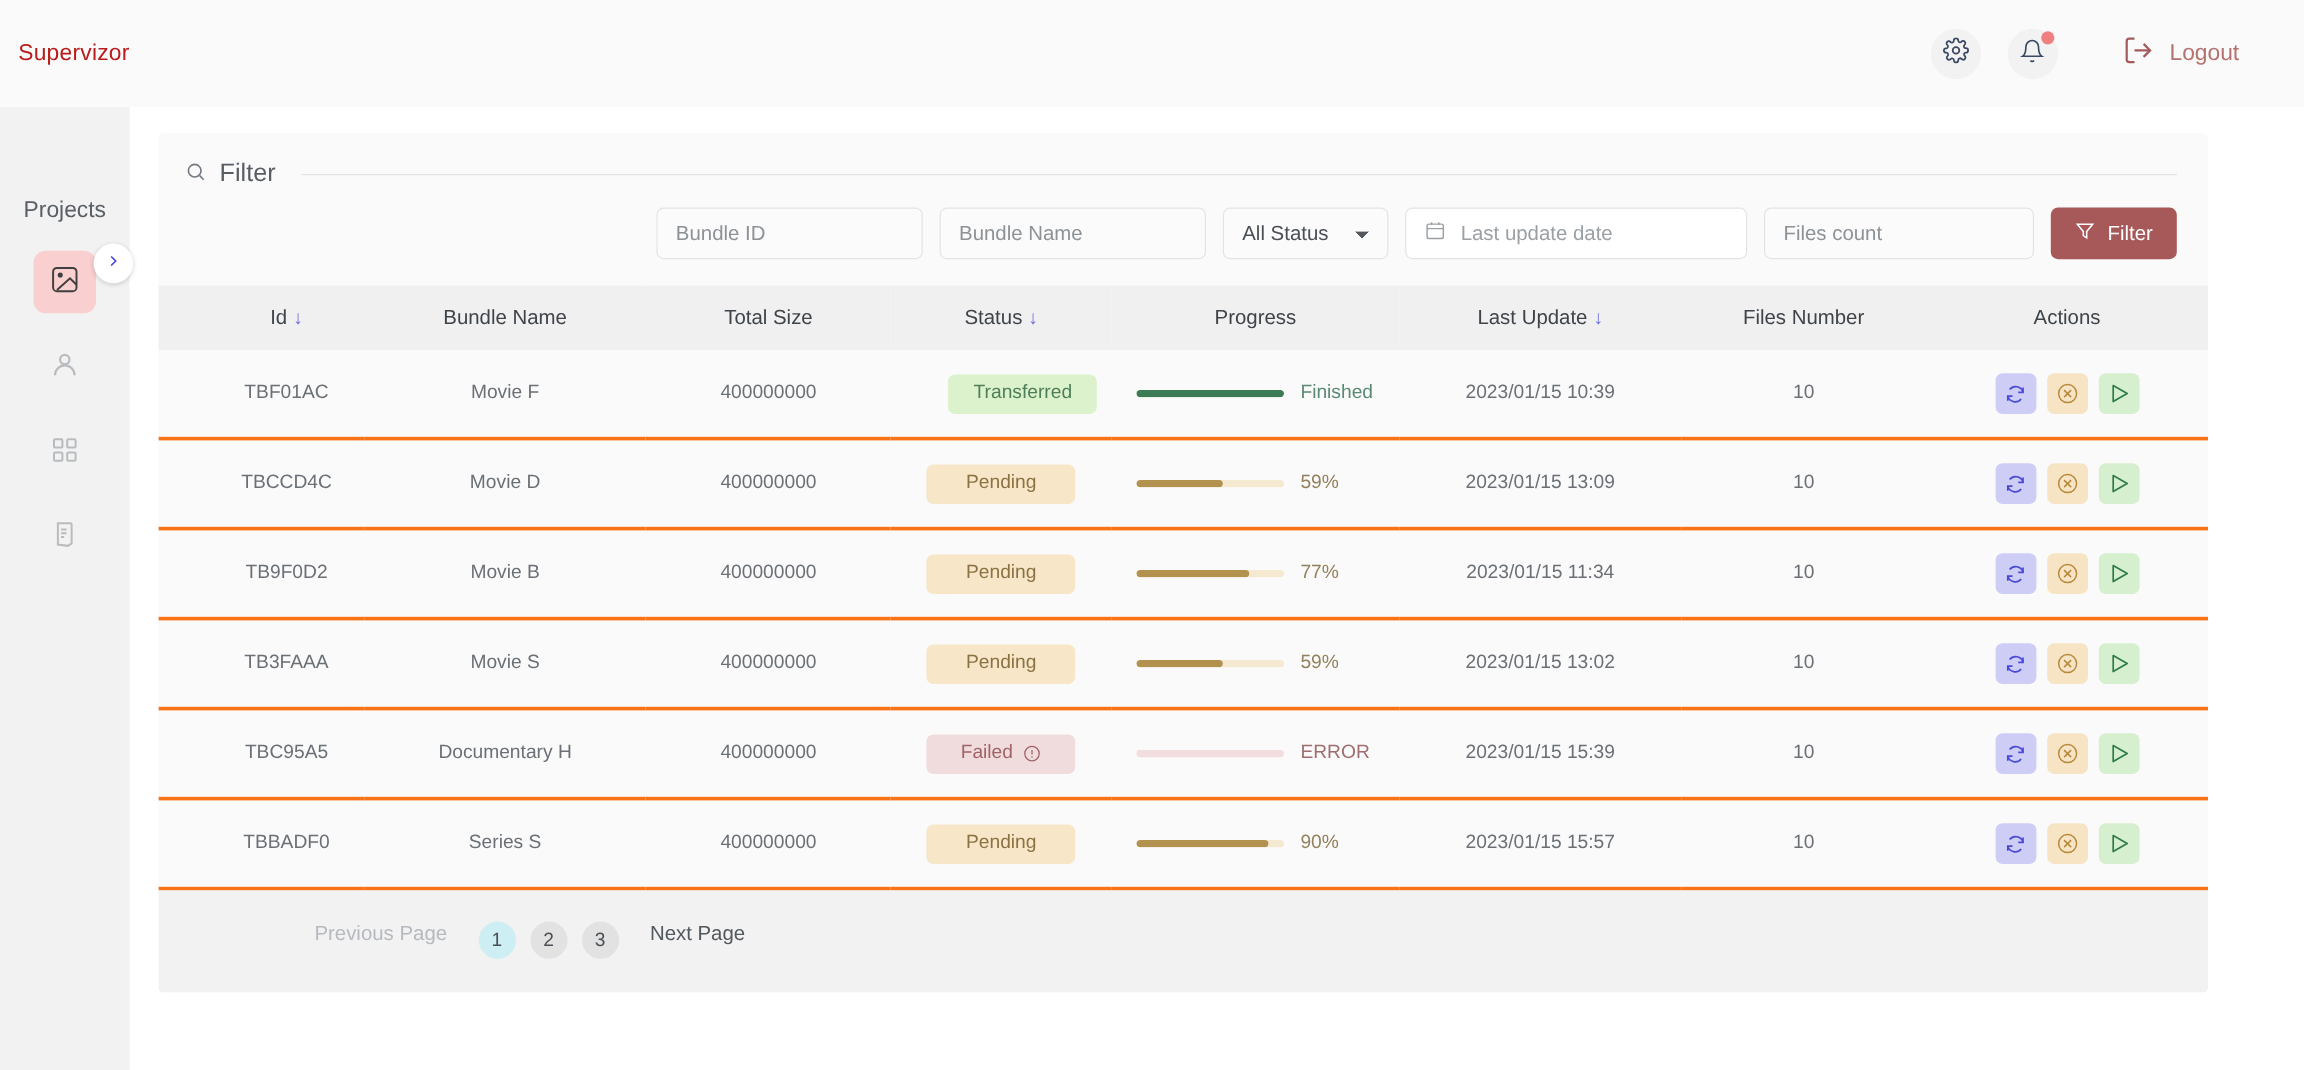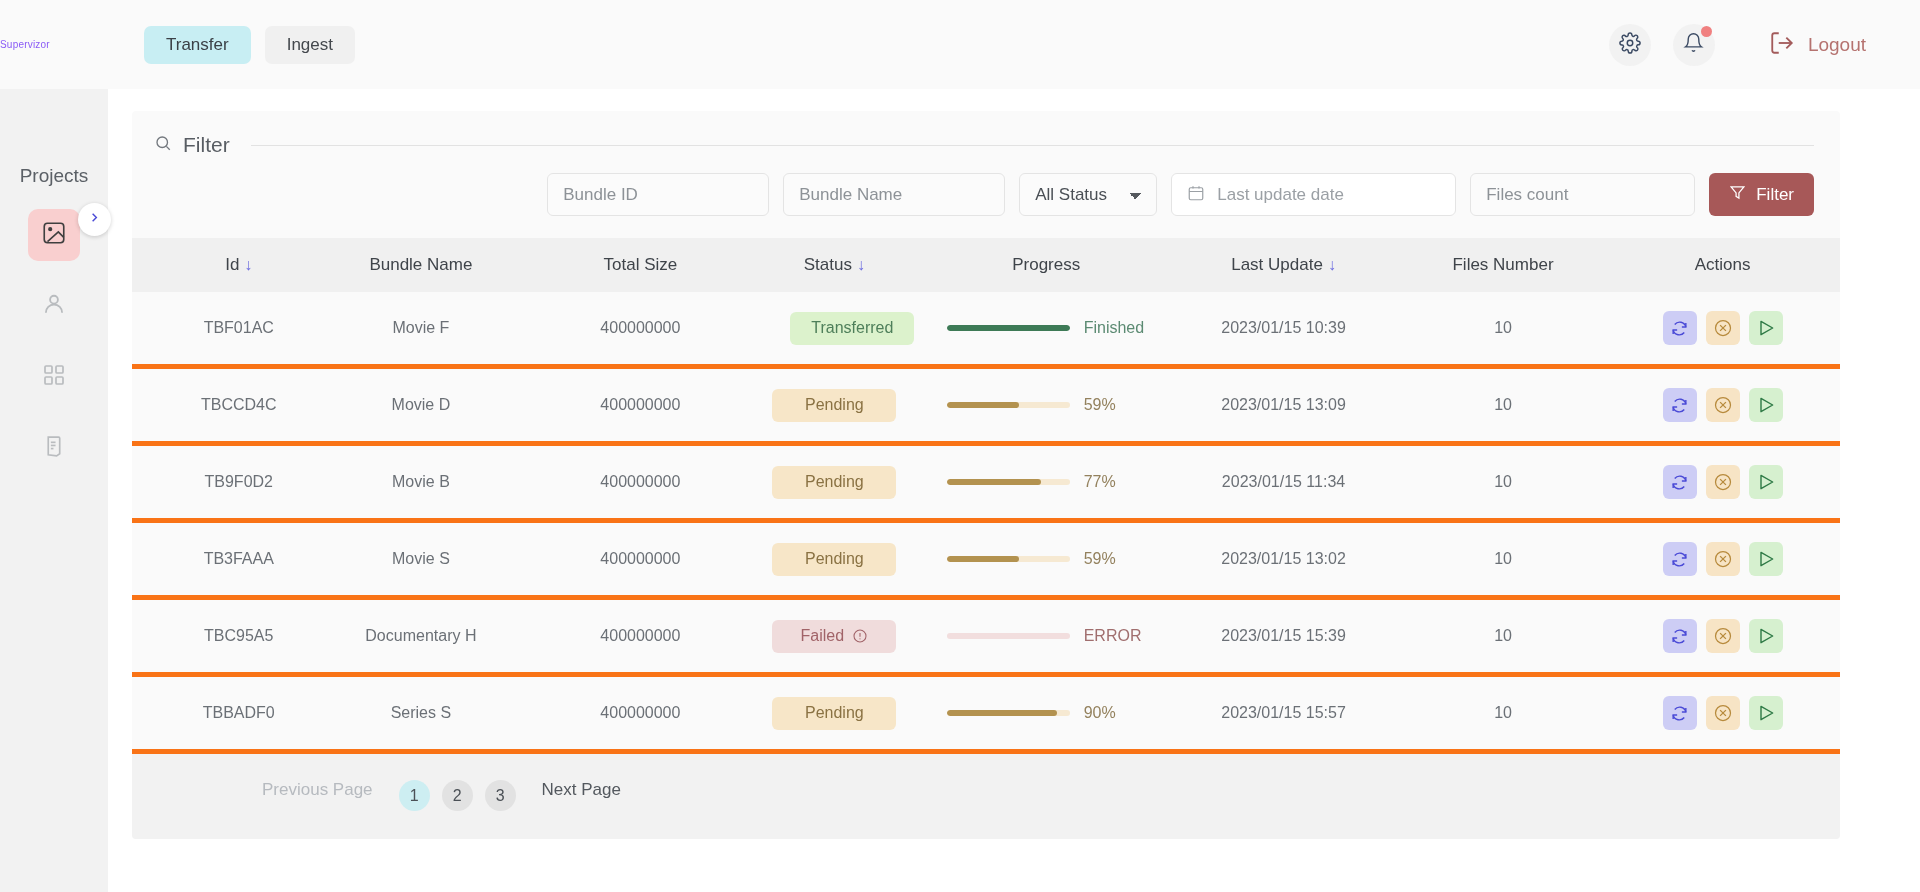--- a/index.html
+++ b/index.html
@@ -12,22 +12,22 @@
   .app { position: relative; width: 1920px; height: 892px; display: flex; flex-direction: column; }
 
   
   .topbar {
     height: 89px; flex: 0 0 89px;
     background: #fafafa;
     display: flex; align-items: center;
     position: relative; z-index: 5;
   }
   .brand {
-    width: 108px; text-align: left;
-    font-size: 10px; color: #8b5cf6; letter-spacing: .2px;
+    width: 108px; text-align: right;
+    font-size: 19px; color: #b91c1c; letter-spacing: .2px;
   }
   .topnav { display: flex; align-items: center; gap: 14px; margin-left: 36px; }
   .nav-btn {
     height: 38px; padding: 0 22px; border: none; border-radius: 7px;
     font-size: 17px; font-family: inherit; color: #44484d; cursor: pointer;
     display: flex; align-items: center; justify-content: center;
   }
   .nav-btn.active { background: #c8eef3; color: #3b4147; }
   .nav-btn.idle { background: #f0f0f0; }
 
@@ -123,21 +123,21 @@
   }
 
   
   table { width: 100%; border-collapse: collapse; }
   thead tr { background: #f0f0f0; }
   th {
     font-size: 17px; font-weight: normal; color: #3f444a;
     padding: 17px 0; text-align: center; white-space: nowrap;
   }
   .sort-arrow { color: #6e6ee0; margin-left: 5px; font-size: 16px; }
-  tbody tr { border-bottom: 5px solid #f97316; background: #fafafa; }
+  tbody tr { border-bottom: 3px solid #f97316; background: #fafafa; }
   td { padding: 19px 0; text-align: center; font-size: 16px; color: #6b7076; }
 
   .col-id { width: 168px; padding-left: 42px; }
   .col-name { width: 230px; }
   .col-size { width: 200px; }
   .col-status { width: 180px; }
   .col-progress { width: 235px; }
   .col-update { width: 230px; }
   .col-files { width: 200px; }
   .col-actions { width: 230px; }
@@ -188,24 +188,20 @@
   .pg-num.active { background: #cdeef2; }
 </style>
 </head>
 <body>
 
 <div class="app">
 
   <div class="topbar">
     <div class="brand">Supervizor</div>
 
-    <div class="topnav">
-      <button class="nav-btn active">Transfer</button>
-      <button class="nav-btn idle">Ingest</button>
-    </div>
 
     <div class="topright">
       <div class="icon-circle">
         <span>
           <svg width="22" height="22" viewBox="0 0 24 24" fill="none" stroke="#3b4a63" stroke-width="1.6">
             <circle cx="12" cy="12" r="3"></circle>
             <path d="M19.4 15a1.6 1.6 0 0 0 .3 1.8l.1.1a2 2 0 1 1-2.8 2.8l-.1-.1a1.6 1.6 0 0 0-1.8-.3 1.6 1.6 0 0 0-1 1.5V21a2 2 0 1 1-4 0v-.1a1.6 1.6 0 0 0-1-1.5 1.6 1.6 0 0 0-1.8.3l-.1.1a2 2 0 1 1-2.8-2.8l.1-.1a1.6 1.6 0 0 0 .3-1.8 1.6 1.6 0 0 0-1.5-1H3a2 2 0 1 1 0-4h.1a1.6 1.6 0 0 0 1.5-1 1.6 1.6 0 0 0-.3-1.8l-.1-.1a2 2 0 1 1 2.8-2.8l.1.1a1.6 1.6 0 0 0 1.8.3H9a1.6 1.6 0 0 0 1-1.5V3a2 2 0 1 1 4 0v.1a1.6 1.6 0 0 0 1 1.5 1.6 1.6 0 0 0 1.8-.3l.1-.1a2 2 0 1 1 2.8 2.8l-.1.1a1.6 1.6 0 0 0-.3 1.8V9a1.6 1.6 0 0 0 1.5 1H21a2 2 0 1 1 0 4h-.1a1.6 1.6 0 0 0-1.5 1z"></path>
           </svg>
         </span>
       </div>

